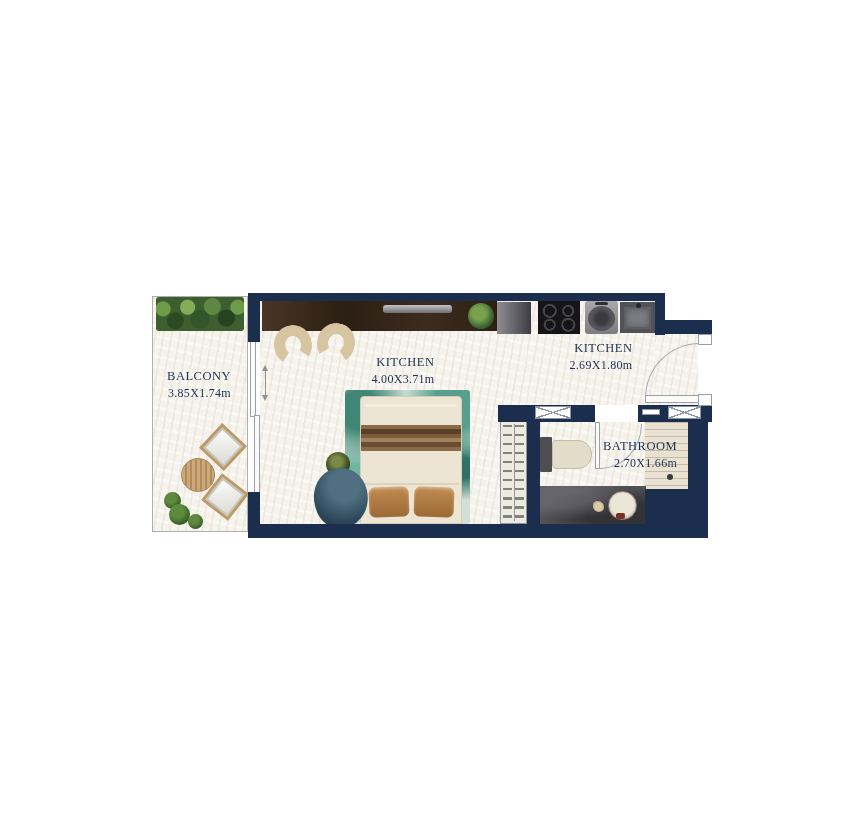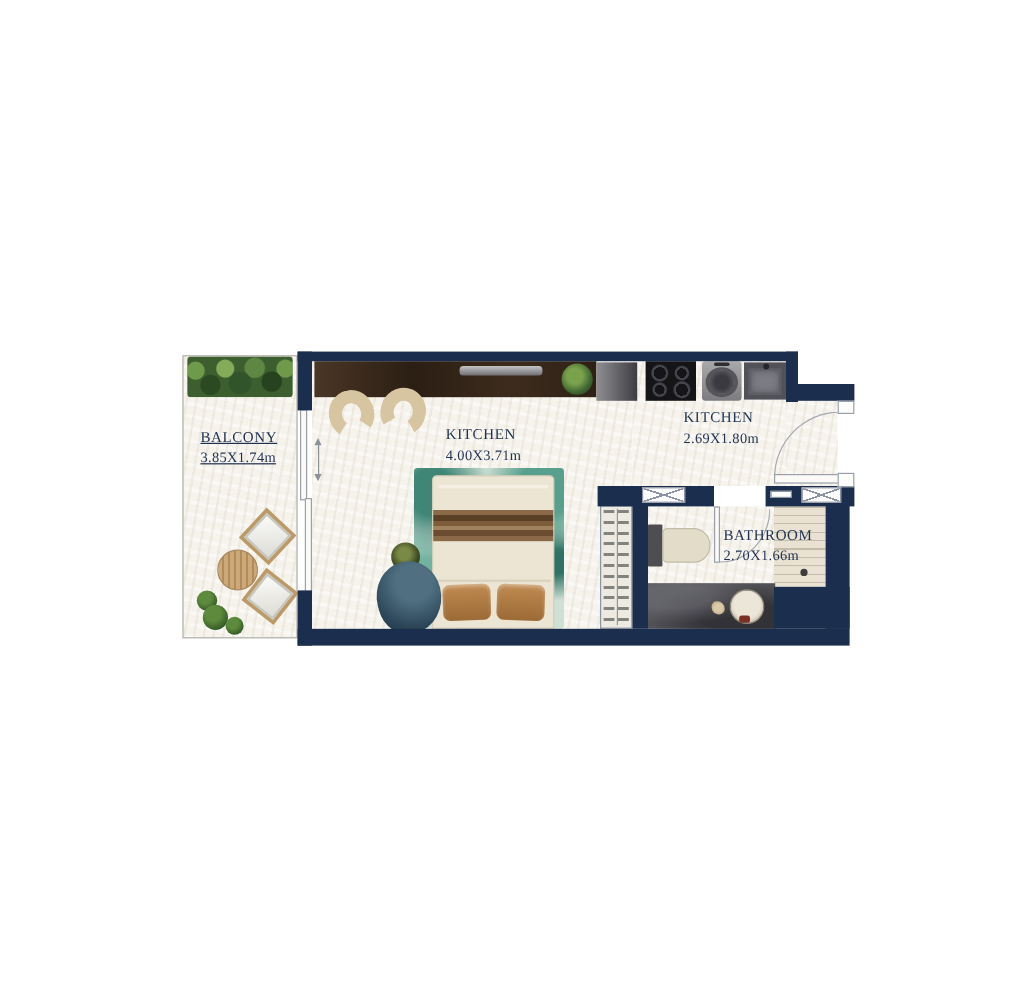--- a/index.html
+++ b/index.html
@@ -101,21 +101,21 @@
     background-image:repeating-linear-gradient(180deg, rgba(160,148,126,.5) 0 1px, transparent 1px 7px);}
   .drain{z-index:3;border-radius:50%;background:#3c3c3a;}
   .toilet-tank{z-index:3;background:#4e4e52;border-radius:1px;}
   .toilet-bowl{z-index:3;background:#e3dcc8;border:1px solid #c3bca8;box-sizing:border-box;
     border-radius:4px 14px 14px 4px;}
   .basin{z-index:3;border-radius:50%;border:1px solid #8f887a;box-sizing:border-box;
     background:radial-gradient(circle at 50% 45%, #ece6d8 0 55%, #cfc8b6 72%, #b5ad99);}
   .shell{z-index:3;border-radius:40% 60% 45% 55%;background:radial-gradient(circle,#dccba9 0 40%,#ad9672);}
   .red-decor{z-index:4;border-radius:2px;background:#7c3024;}
   
-  .room-label{z-index:7;text-align:left;color:#1e3150;transform:translateX(-50%);white-space:nowrap;}
+  .room-label{z-index:7;text-align:right;color:#1e3150;transform:translateX(-50%);white-space:nowrap;}
   .room-name{font-size:12.5px;letter-spacing:.5px;line-height:17px;}
   .room-dim{font-size:12px;letter-spacing:.3px;line-height:17px;}
 </style>
 </head>
 <body>
 
 <div class="canvas">
   <div id="plan">
 
     <div class="abs floor" style="left:110px;top:9px;width:267px;height:223px;"></div>
@@ -192,21 +192,21 @@
     <div class="abs arc-bath" style="left:450px;top:132px;width:41px;height:44px;"></div>
 
     <div class="abs slide-panel" style="left:100px;top:49px;width:6px;height:76px;"></div>
     <div class="abs slide-panel" style="left:104px;top:123px;width:6px;height:80px;"></div>
     <div class="abs slide-arrow" style="left:112px;top:73px;width:7px;height:36px;">
       <div class="line"></div>
         <div class="up"></div>
         <div class="down"></div>
     </div>
 
-    <div class="abs room-label" style="left:49px;top:64px;text-decoration:underline;">
+    <div class="abs room-label" style="left:49px;top:76px;">
       <div class="room-name">BALCONY</div>
       <div class="room-dim">3.85X1.74m</div>
     </div>
     <div class="abs room-label" style="left:253px;top:62px;">
       <div class="room-name">KITCHEN</div>
       <div class="room-dim">4.00X3.71m</div>
     </div>
     <div class="abs room-label" style="left:451px;top:48px;">
       <div class="room-name">KITCHEN</div>
       <div class="room-dim">2.69X1.80m</div>

